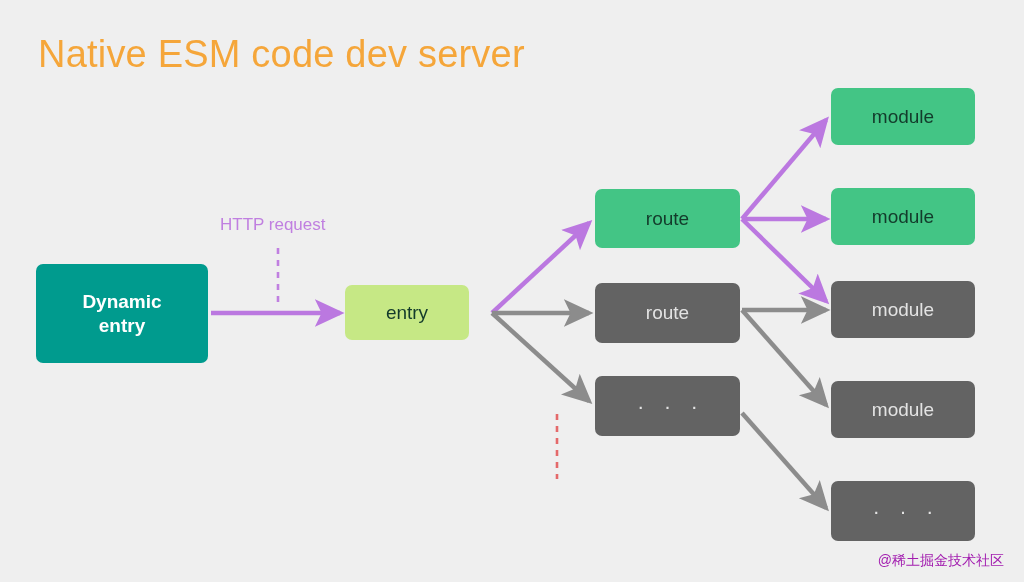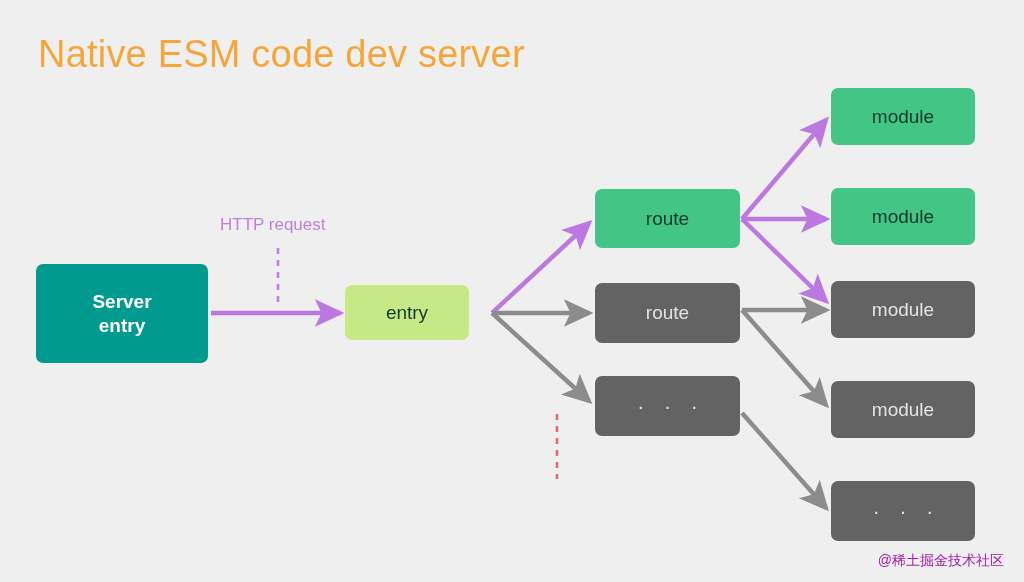--- a/index.html
+++ b/index.html
@@ -136,21 +136,21 @@
 
     <line x1="742" y1="413" x2="826" y2="508" stroke="#8c8c8c" stroke-width="4.5" marker-end="url(#ah-gray)"></line>
 
     <line x1="278" y1="248" x2="278" y2="303" stroke="#c07fe0" stroke-width="2.6" stroke-dasharray="6 6"></line>
 
     <line x1="557" y1="414" x2="557" y2="479" stroke="#e4696a" stroke-width="2.6" stroke-dasharray="6 6"></line>
   </svg>
 
   <div class="node node-teal" style="left:36px; top:264px; width:172px; height:99px;">
     <div>
-      <div>Server</div>
+      <div>Dynamic</div>
       <div>entry</div>
     </div>
   </div>
 
   <div class="node node-lime" style="left:345px; top:285px; width:124px; height:55px;">
     <span>entry</span>
   </div>
 
   <div class="node node-green" style="left:595px; top:189px; width:145px; height:59px;">
     <span>route</span>

